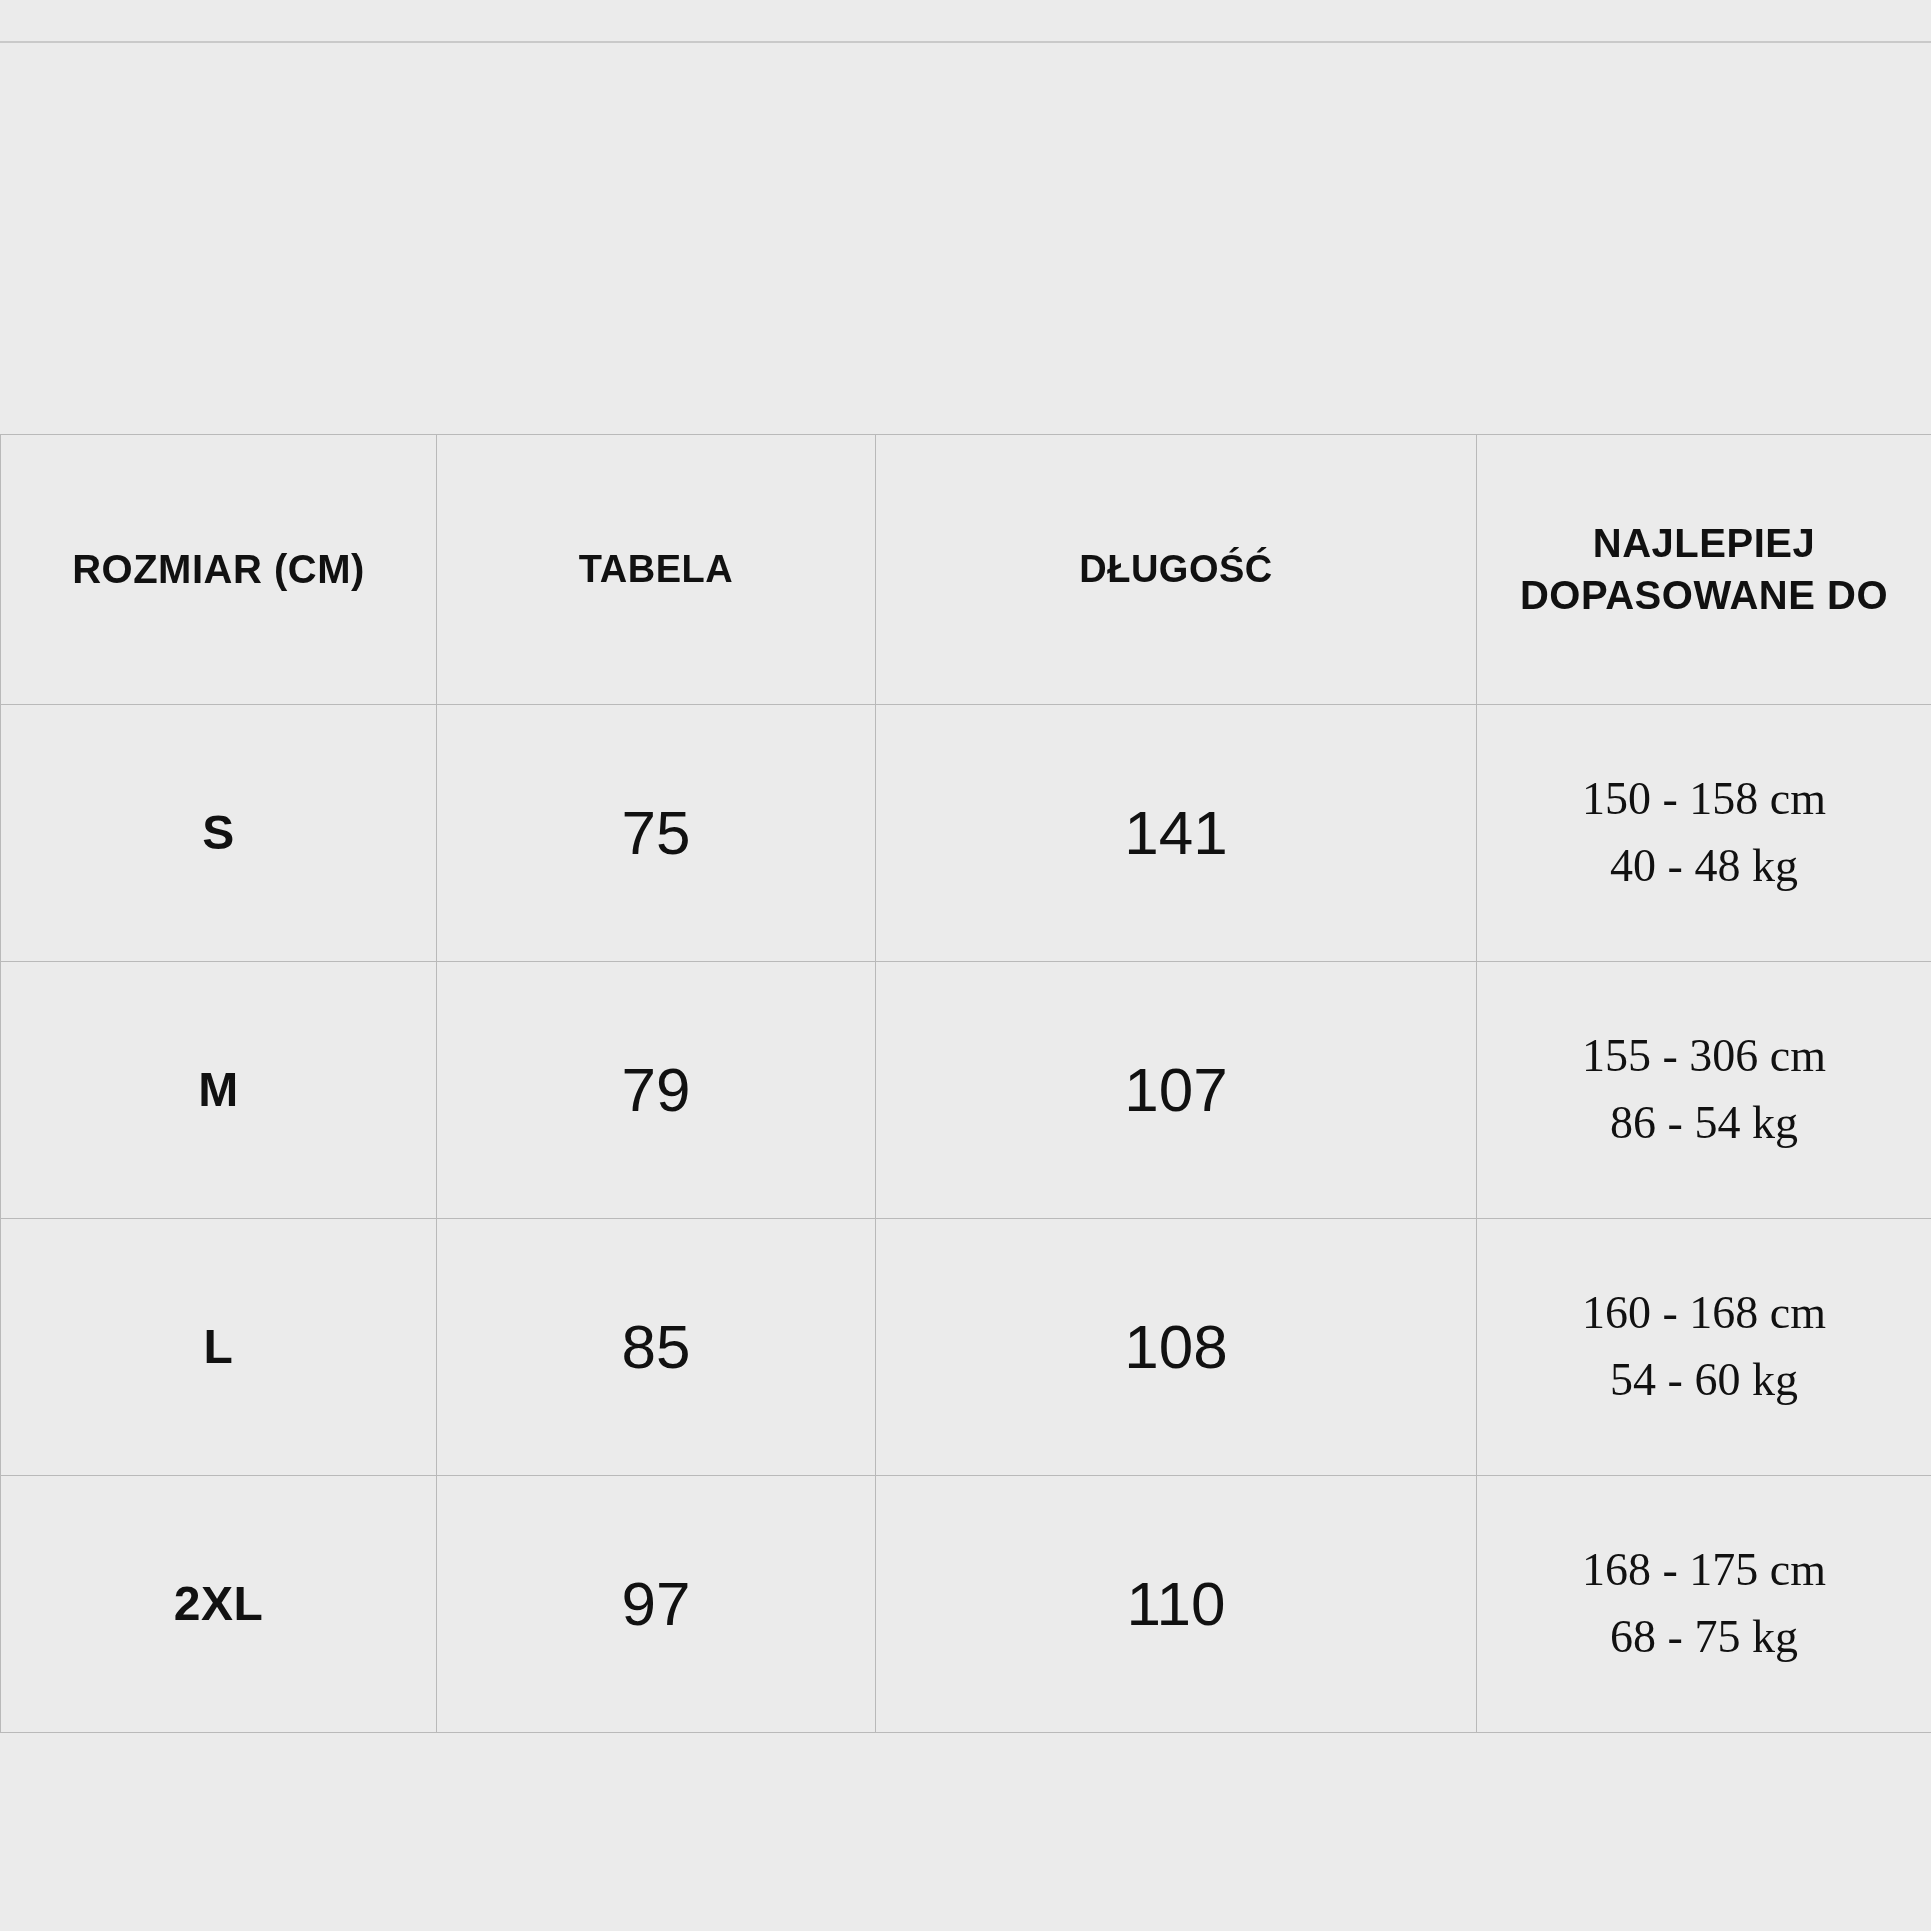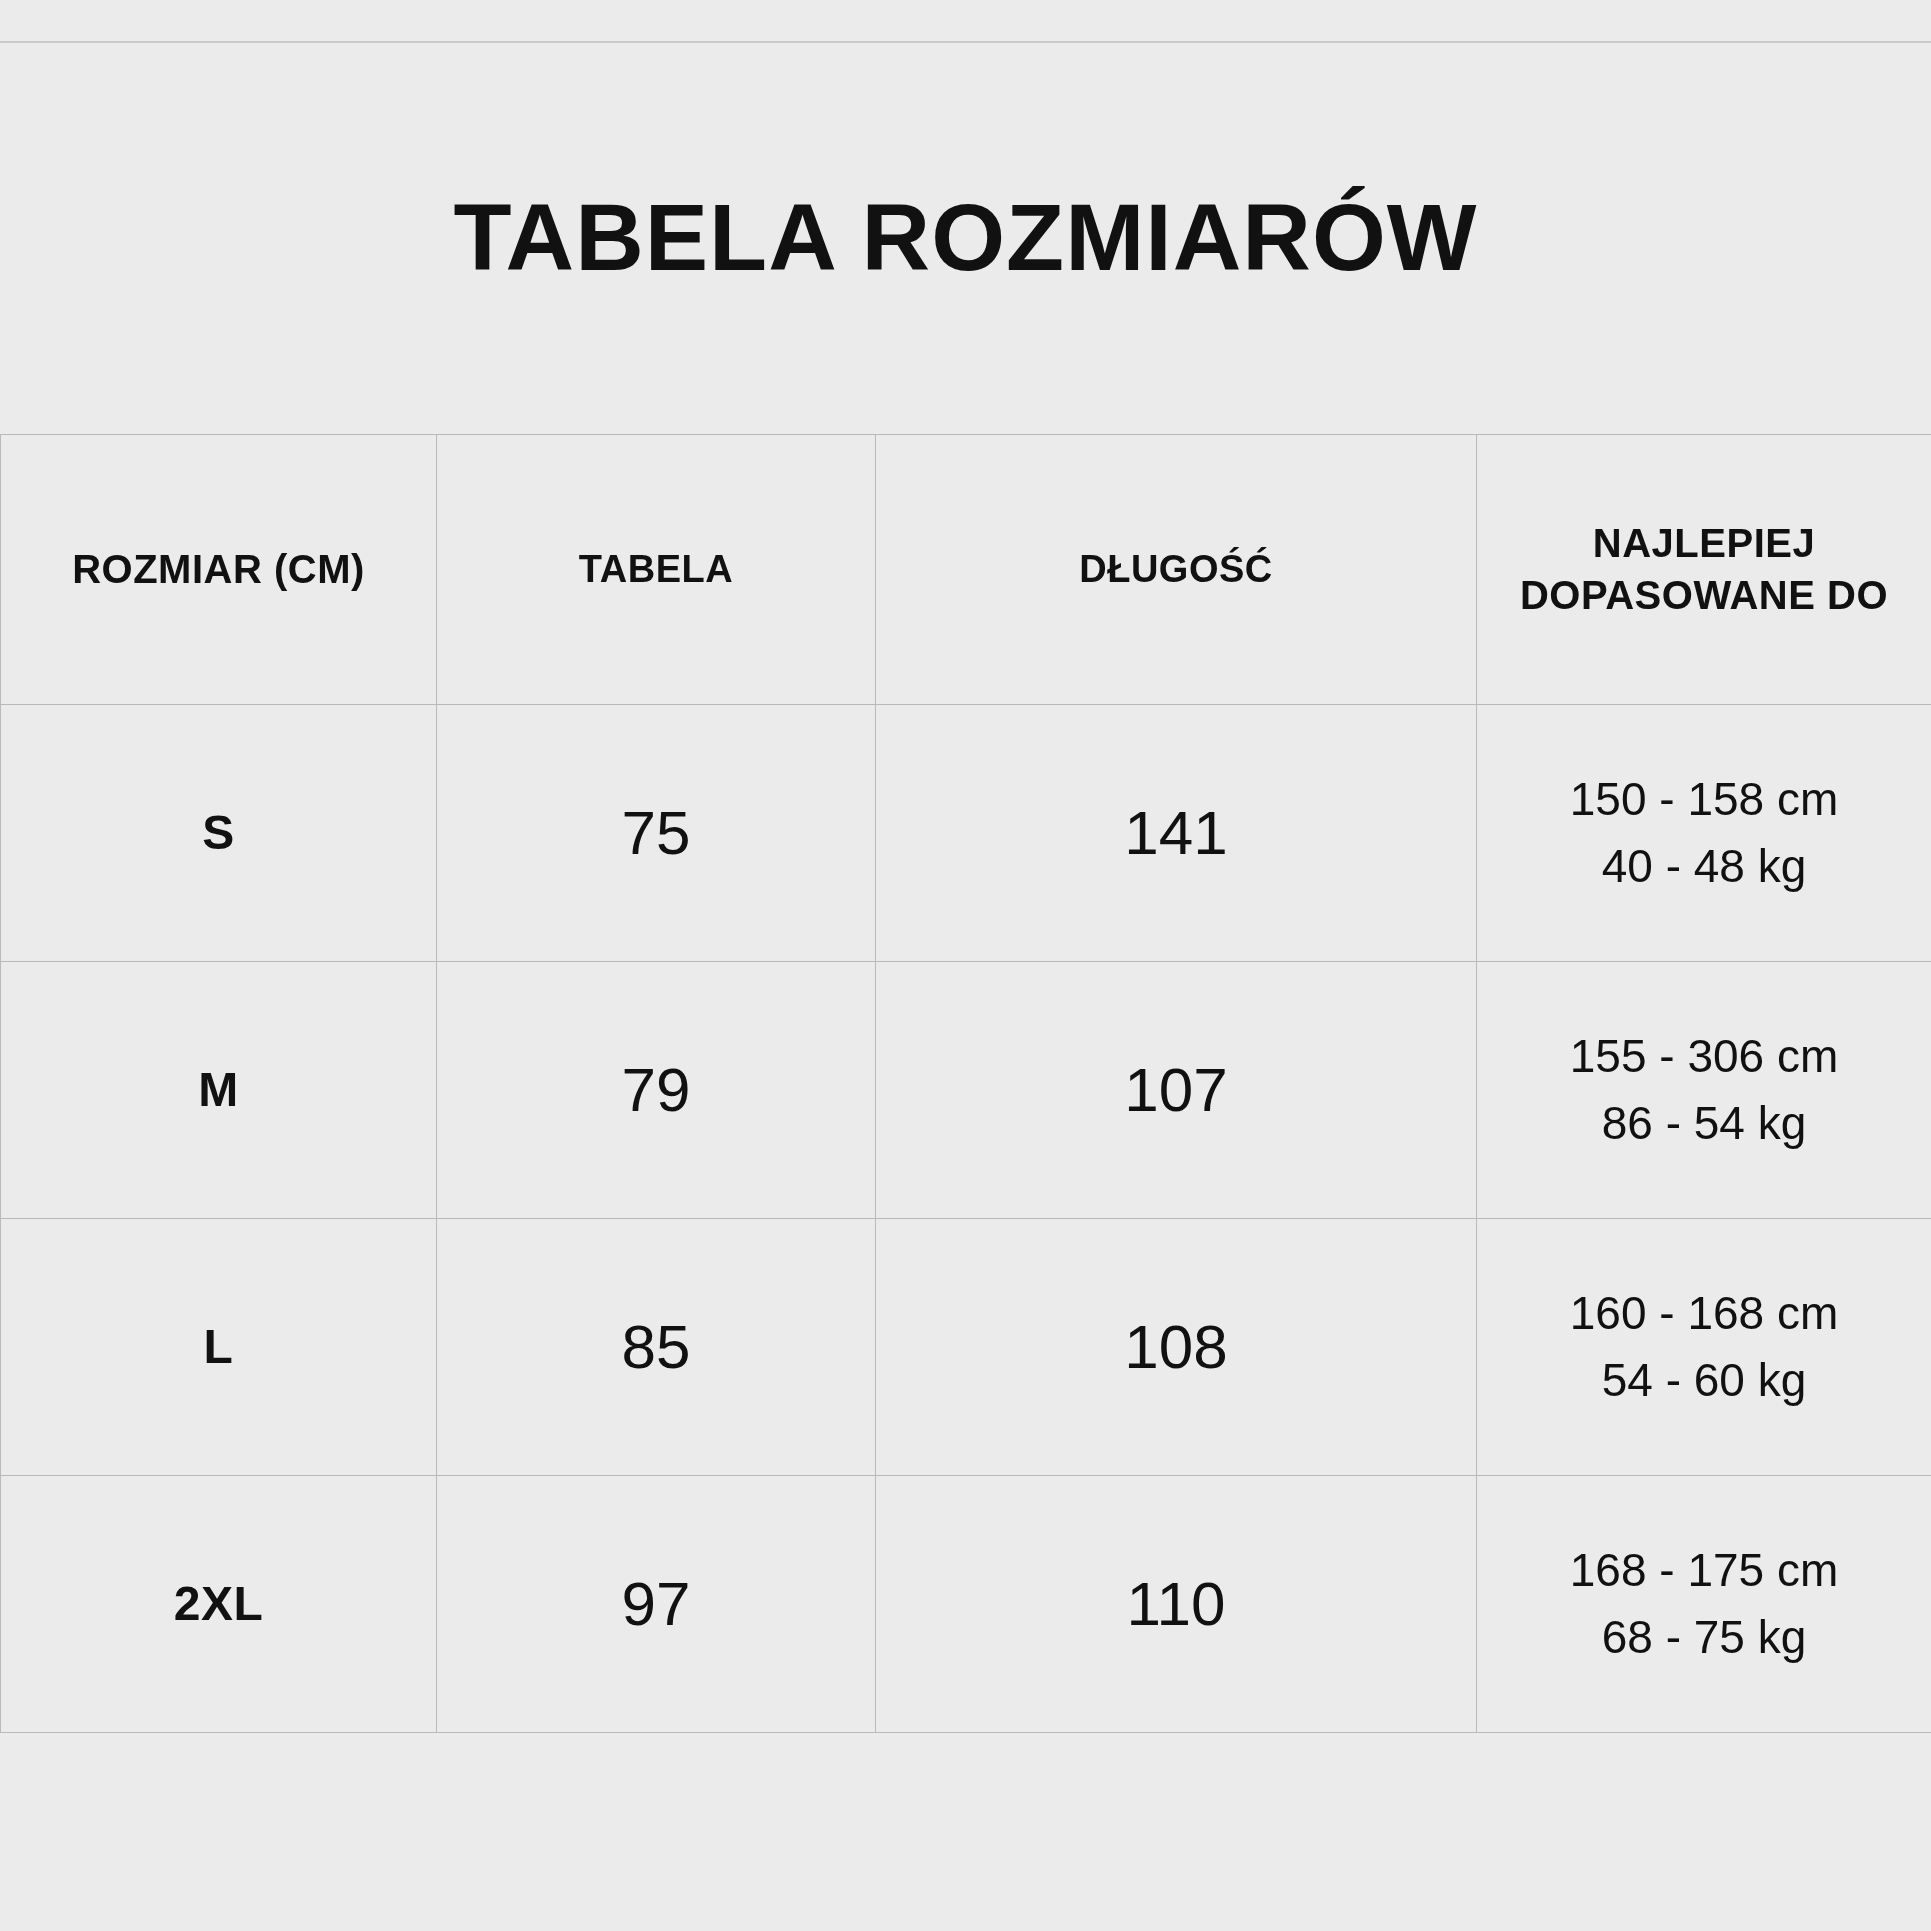--- a/index.html
+++ b/index.html
@@ -101,34 +101,32 @@
 
   table.size-table tbody td.size-cell {
     font-weight: bold;
     font-size: 48px;
     letter-spacing: 0.5px;
   }
 
   table.size-table tbody td.fit-cell {
     font-size: 46px;
     line-height: 1.45;
+    font-family: Liberation Serif, serif;
   }
 
   .fit-line { display: block; white-space: nowrap; }
 </style>
 </head>
 <body>
 
 <div class="sheet">
 
   <div class="top-rule"></div>
 
-  <div class="title-area">
-    <h1 class="title">TABELA ROZMIARÓW</h1>
-  </div>
 
   <table class="size-table">
     <colgroup>
       <col class="c1">
         <col class="c2">
         <col class="c3">
         <col class="c4">
     </colgroup>
     <thead>
       <tr>

